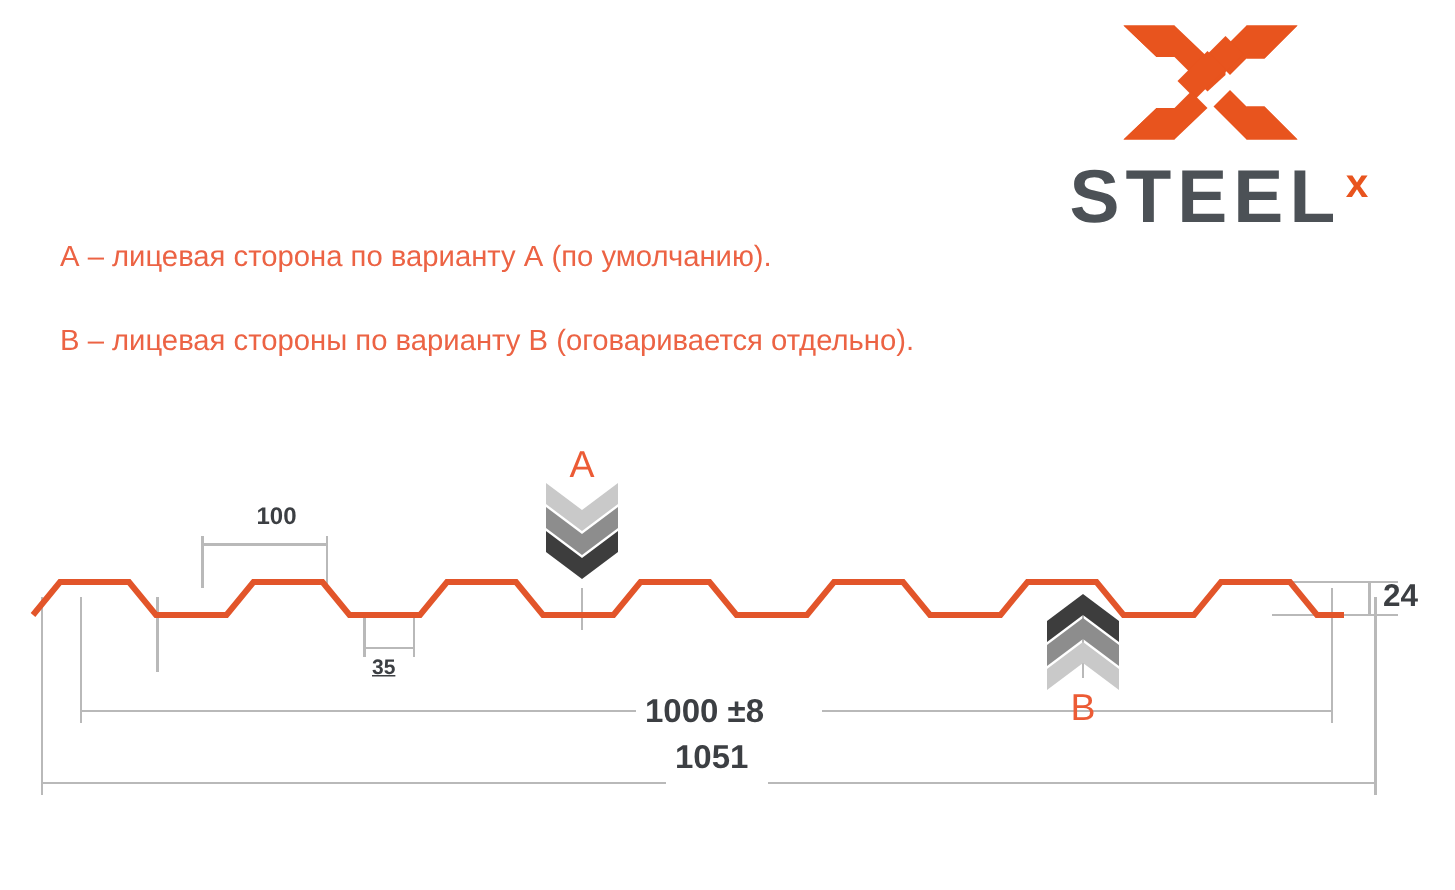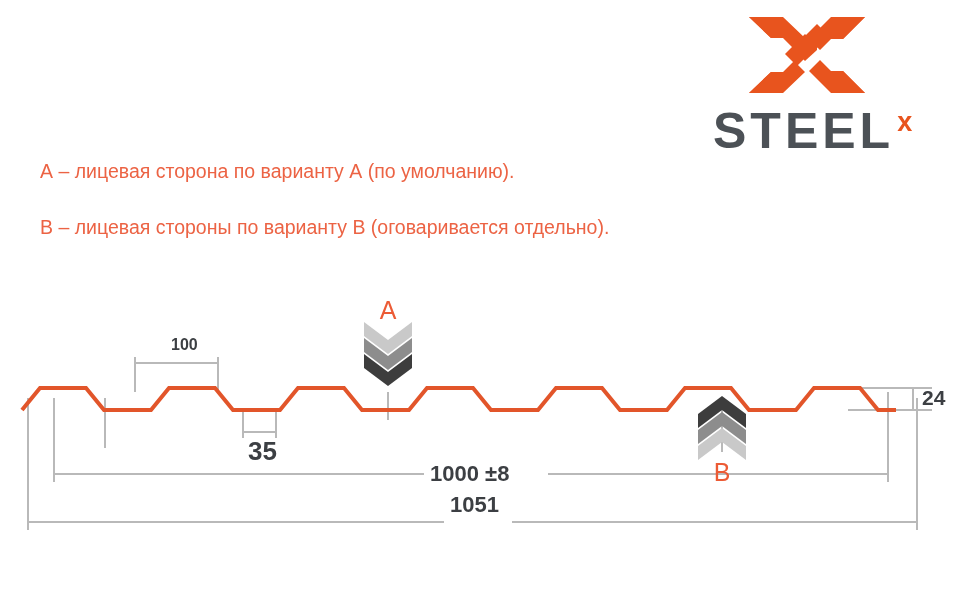--- a/index.html
+++ b/index.html
@@ -62,21 +62,21 @@
 
   
   .dim-txt{
     position:absolute;
     color:#3c3f43;
     font-family:"Liberation Sans", sans-serif;
     font-weight:700;
     white-space:nowrap;
   }
   #dim-100{left:155px;top:336px;font-size:16px;margin-left:16px;}
-  #dim-35{left:248px;top:436px;font-size:26px;}
+  #dim-35{left:248px;top:436px;font-size:14px;text-decoration:underline;}
   #dim-21{left:922px;top:386px;font-size:21px;}
   #dim-1000{left:430px;top:461px;font-size:22px;}
   #dim-1051{left:450px;top:492px;font-size:22px;}
 </style>
 </head>
 <body>
 
 <div id="stage">
 
   <div class="logo-wrap">

